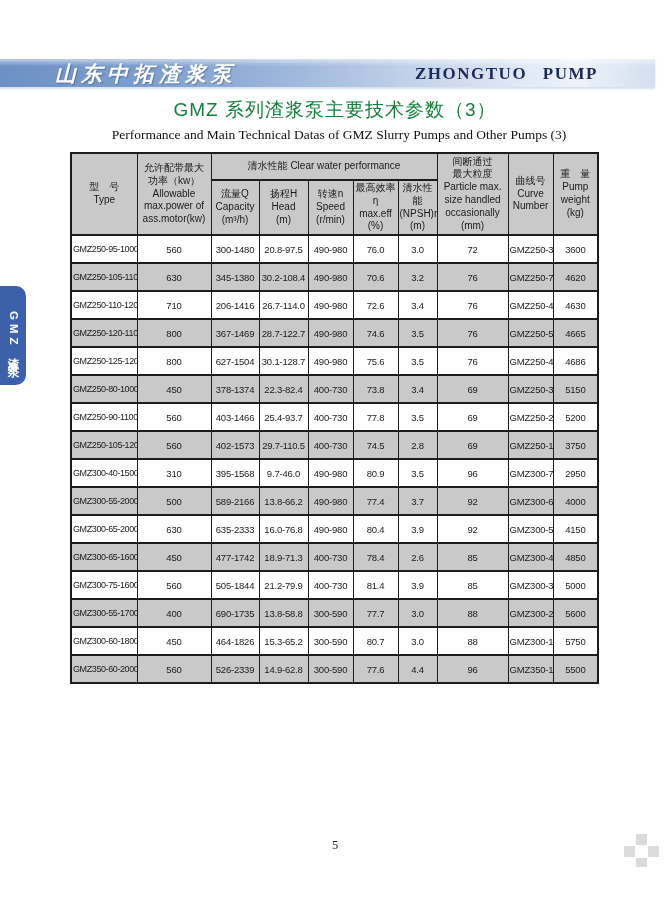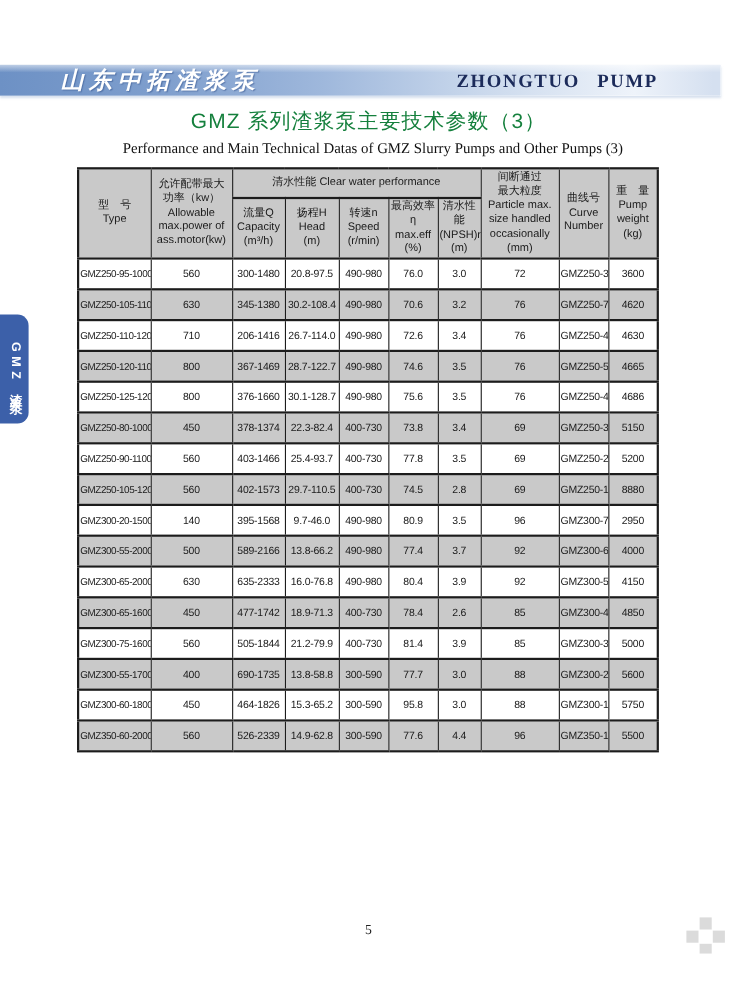--- a/index.html
+++ b/index.html
@@ -193,21 +193,21 @@
           <td class="c4">490-980</td>
           <td class="c5">74.6</td>
           <td class="c6">3.5</td>
           <td class="c7">76</td>
           <td class="c8">GMZ250-5</td>
           <td class="c9">4665</td>
         </tr>
         <tr>
           <td class="c0">GMZ250-125-1200</td>
           <td class="c1">800</td>
-          <td class="c2">376-1660</td>
+          <td class="c2">627-1504</td>
           <td class="c3">30.1-128.7</td>
           <td class="c4">490-980</td>
           <td class="c5">75.6</td>
           <td class="c6">3.5</td>
           <td class="c7">76</td>
           <td class="c8">GMZ250-4</td>
           <td class="c9">4686</td>
         </tr>
         <tr>
           <td class="c0">GMZ250-80-1000</td>
@@ -236,25 +236,25 @@
         <tr>
           <td class="c0">GMZ250-105-1200</td>
           <td class="c1">560</td>
           <td class="c2">402-1573</td>
           <td class="c3">29.7-110.5</td>
           <td class="c4">400-730</td>
           <td class="c5">74.5</td>
           <td class="c6">2.8</td>
           <td class="c7">69</td>
           <td class="c8">GMZ250-1</td>
-          <td class="c9">8880</td>
-        </tr>
-        <tr>
-          <td class="c0">GMZ300-20-1500</td>
-          <td class="c1">140</td>
+          <td class="c9">3750</td>
+        </tr>
+        <tr>
+          <td class="c0">GMZ300-40-1500</td>
+          <td class="c1">310</td>
           <td class="c2">395-1568</td>
           <td class="c3">9.7-46.0</td>
           <td class="c4">490-980</td>
           <td class="c5">80.9</td>
           <td class="c6">3.5</td>
           <td class="c7">96</td>
           <td class="c8">GMZ300-7</td>
           <td class="c9">2950</td>
         </tr>
         <tr>
@@ -316,21 +316,21 @@
           <td class="c7">88</td>
           <td class="c8">GMZ300-2</td>
           <td class="c9">5600</td>
         </tr>
         <tr>
           <td class="c0">GMZ300-60-1800</td>
           <td class="c1">450</td>
           <td class="c2">464-1826</td>
           <td class="c3">15.3-65.2</td>
           <td class="c4">300-590</td>
-          <td class="c5">95.8</td>
+          <td class="c5">80.7</td>
           <td class="c6">3.0</td>
           <td class="c7">88</td>
           <td class="c8">GMZ300-1</td>
           <td class="c9">5750</td>
         </tr>
         <tr>
           <td class="c0">GMZ350-60-2000</td>
           <td class="c1">560</td>
           <td class="c2">526-2339</td>
           <td class="c3">14.9-62.8</td>

